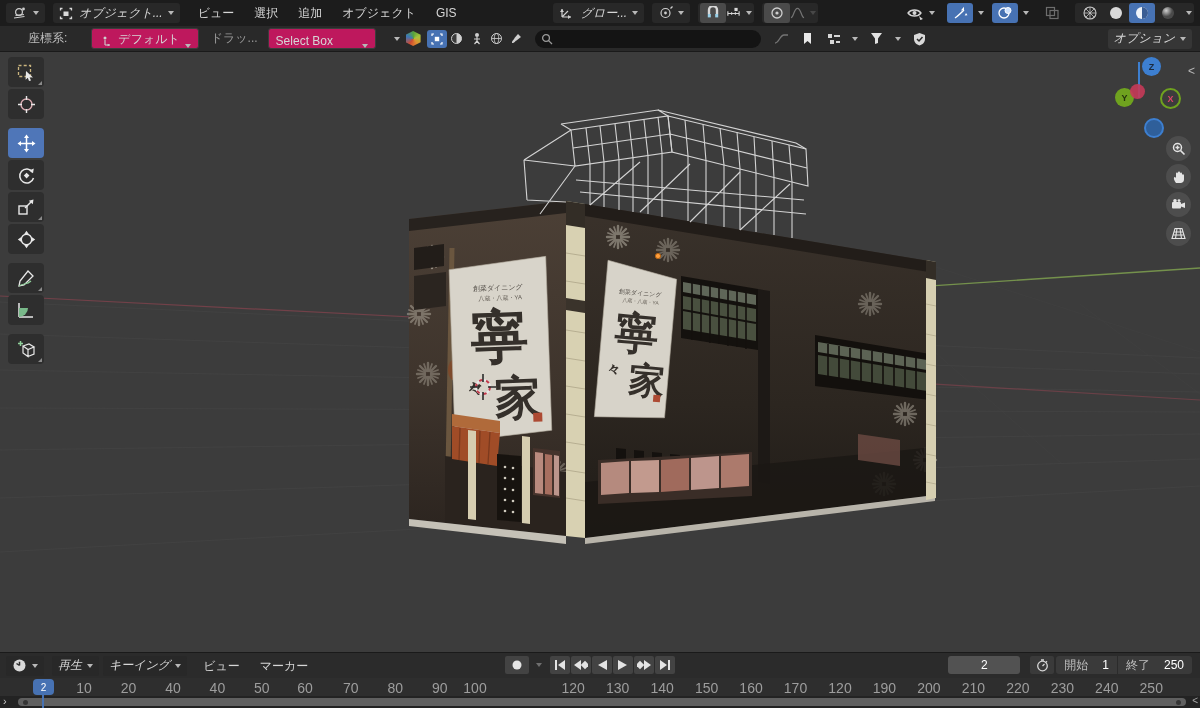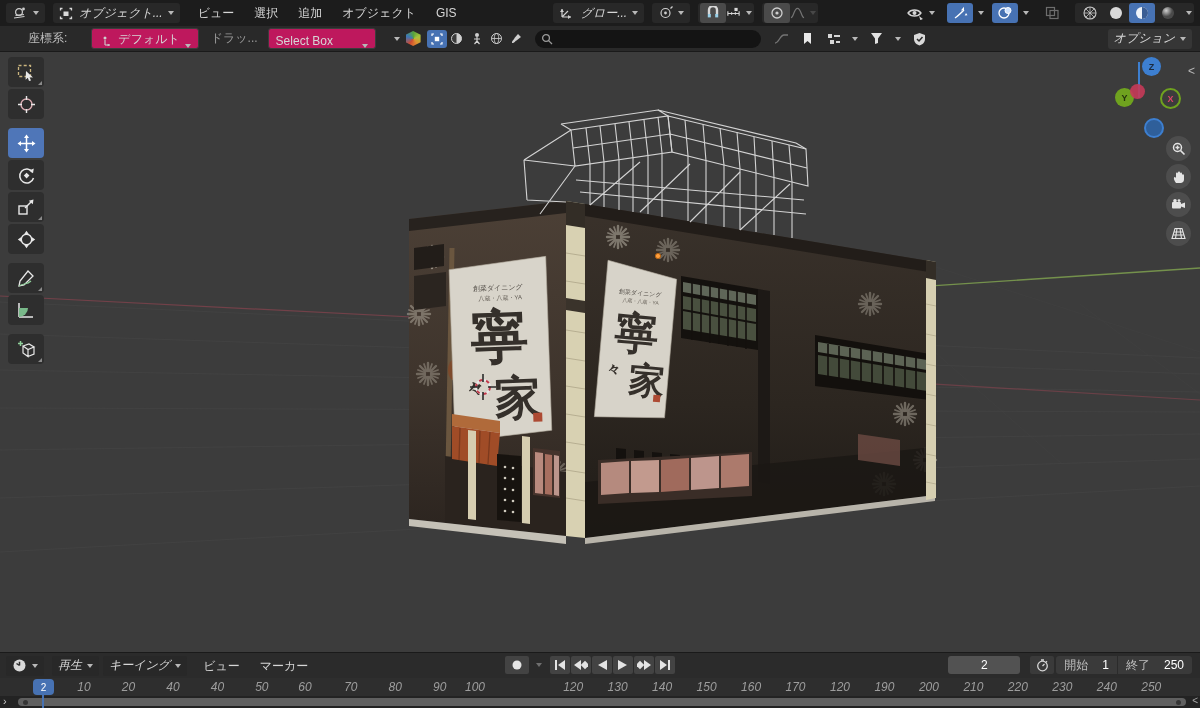--- a/index.html
+++ b/index.html
@@ -42,21 +42,21 @@
   
   #tl-header{position:absolute;left:0;top:652px;width:1200px;height:26px;background:#2b2b2b;border-top:1px solid #1a1a1a;
     display:flex;align-items:center;padding:0 6px;box-sizing:border-box;}
   #tl-play{position:absolute;left:505px;top:656px;display:flex;align-items:center;}
   .pbtn{width:20px;height:18px;background:#434343;border-radius:2px;margin-right:1px;display:flex;align-items:center;justify-content:center;}
   #tl-right{position:absolute;right:8px;top:656px;display:flex;align-items:center;}
   #frame-field{width:72px;height:18px;background:#525252;border-radius:3px;color:#fff;display:flex;align-items:center;justify-content:center;margin-right:10px;}
   .rngfield{height:18px;background:#3a3a3a;display:flex;align-items:center;padding:0 8px;}
   .rngfield .v{color:#fff;margin-left:14px;}
   #ruler{position:absolute;left:0;top:678px;width:1200px;height:18px;background:#2e2e2e;}
-  .tick{position:absolute;top:2px;transform:translateX(-50%);color:#9d9d9d;font-size:12px;font-style:italic;}
+  .tick{position:absolute;top:2px;transform:translateX(-50%);color:#9d9d9d;font-size:14px;}
   #playhead-chip{position:absolute;left:33px;top:1px;width:21px;height:16px;background:#4772b3;border-radius:4px;
     color:#fff;font-size:10px;display:flex;align-items:center;justify-content:center;}
   #scrollrow{position:absolute;left:0;top:696px;width:1200px;height:12px;background:#232323;}
   #hscroll{position:absolute;left:18px;top:2px;width:1168px;height:8px;background:#606060;border-radius:4px;}
   .scrolldot{position:absolute;top:2px;width:5px;height:5px;border-radius:50%;background:#353535;}
   #playhead-line{position:absolute;left:42px;top:694px;width:2px;height:14px;background:#4772b3;}
   svg{display:block;}
   text{font-family:"Liberation Sans","DejaVu Sans",sans-serif;}
 </style>
 </head>

